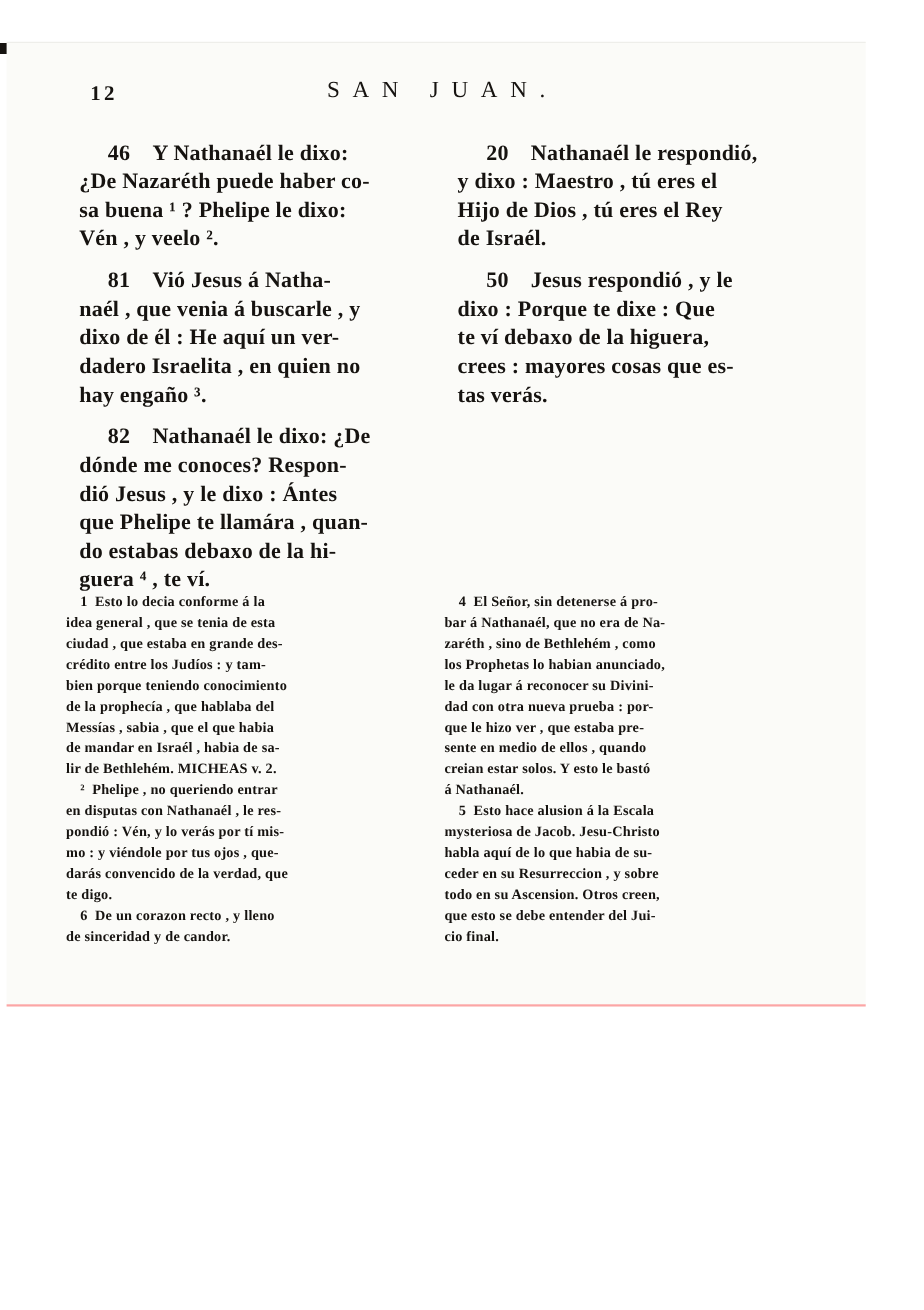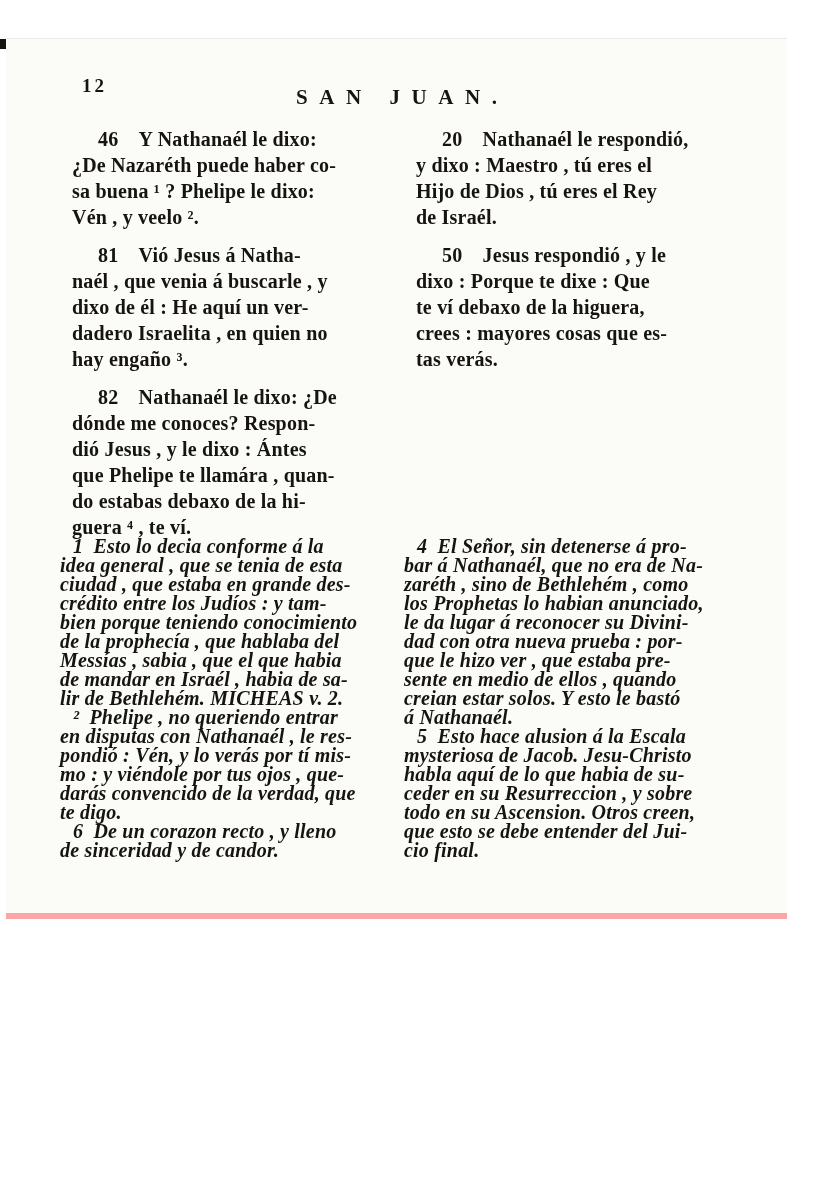--- a/index.html
+++ b/index.html
@@ -9,62 +9,61 @@
     font-family: "Liberation Serif", "DejaVu Serif", serif;
     position: relative;
     overflow: hidden;
   }
   .sheet {
     position: absolute;
     left: 6px; top: 38px;
     width: 781px; height: 874px;
     background: #fbfbf8;
     border-top: 1px solid #ededE8;
-    border-bottom: 6px solid #fca5a5;
+    border-bottom: 2px solid #fca5a5;
     color: #161310;
   }
   .scan-mark {
     position: absolute;
     left: 0px; top: 39px;
     width: 47px; height: 10px;
     background: #161310;
     border-radius: 0 5px 5px 0;
   }
   .header { position: absolute; left: 0; top: 30px; width: 100%; height: 34px; }
   .pagenum {
     position: absolute; left: 76px; top: 6px;
     font-size: 19px; font-weight: 700; letter-spacing: 3px;
   }
   .title {
-    margin: 16px; text-align: center;
-    font-size: 21px; font-weight: 700;
+    margin: 0; text-align: center;
+    font-size: 21px; font-weight: 400;
     letter-spacing: 0.55em; text-indent: 0.55em;
   }
   .main-cols, .footnote-cols { position: absolute; left: 0; width: 100%; }
   .main-cols { top: 75px; }
   .footnote-cols { top: 498px; }
   .col { position: absolute; top: 0; }
   .col-left  { left: 54px;  width: 341px; }
   .col-right { left: 398px; width: 382px; }
   .verse {
     margin: 12px;
     white-space: pre-line;
     font-size: 20px; line-height: 26px;
     font-weight: 700;
     text-indent: 26px;
     letter-spacing: 0.2px;
   }
   .footnote {
     margin: 0;
     white-space: pre-line;
-    font-size: 20px; line-height: 19px;
+    font-size: 13px; line-height: 19px;
     font-weight: 700;
     text-indent: 13px;
     letter-spacing: 0.2px;
-    font-style: italic;
   }
 </style>
 </head>
 <body>
 
 <div class="scan-mark"></div>
 
 <div class="sheet">
 
   <div class="header">

